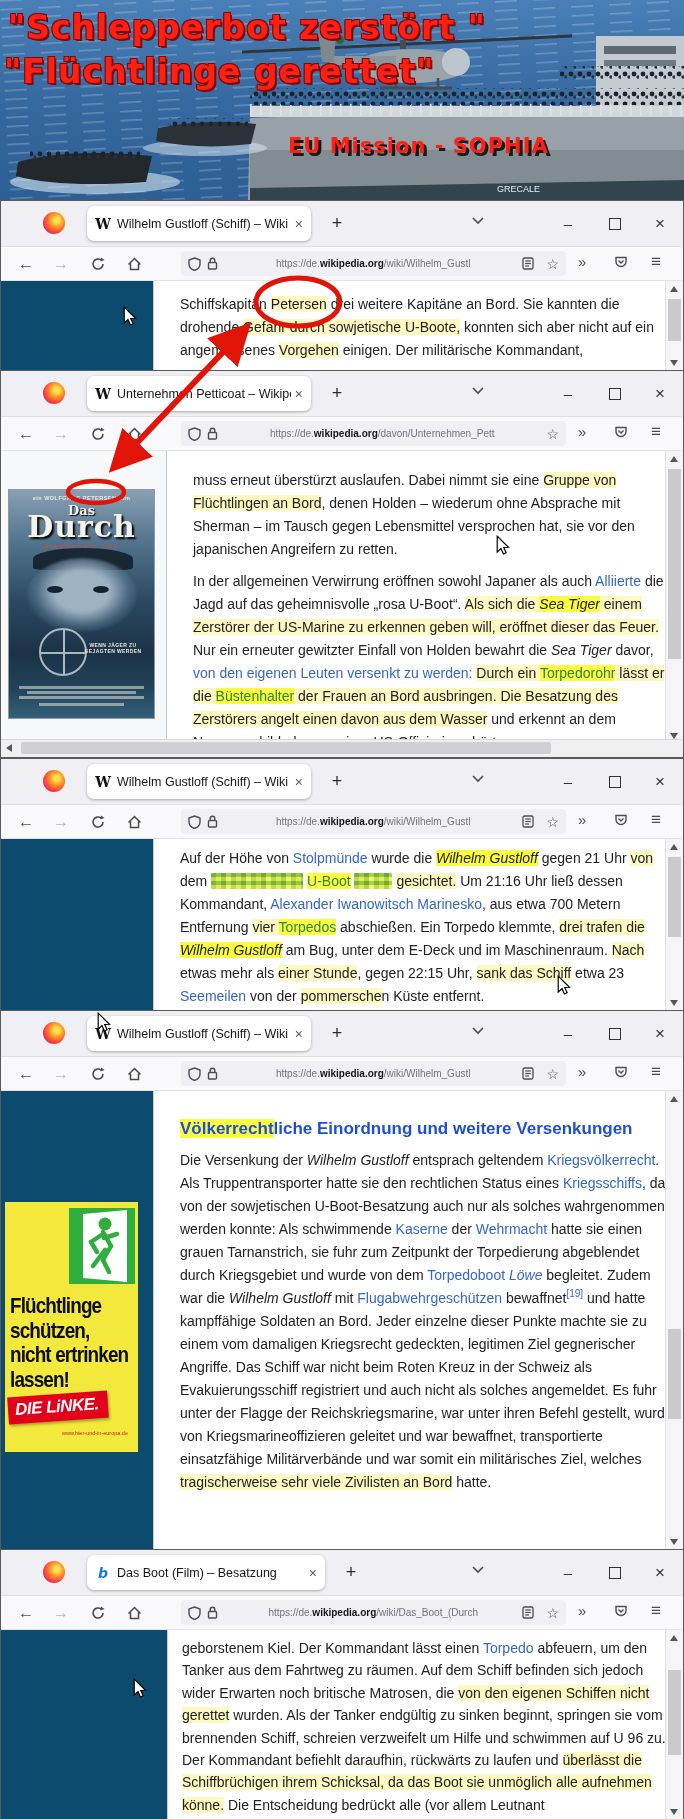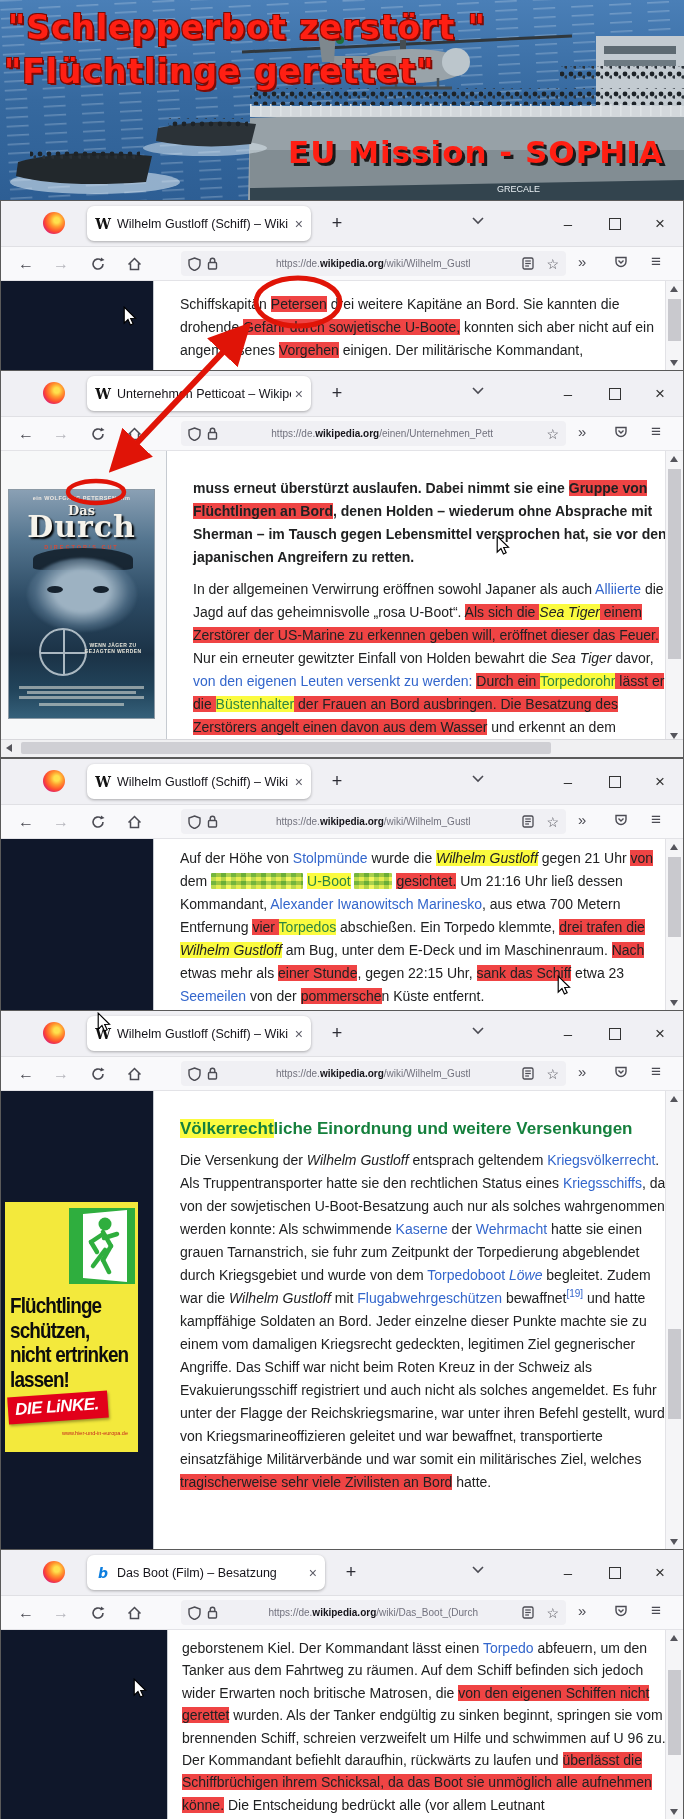--- a/index.html
+++ b/index.html
@@ -3,21 +3,21 @@
 <meta charset="utf-8">
 <style>
   html,body{margin:0;padding:0;}
   body{width:684px;height:1819px;position:relative;background:#ddd;font-family:"Liberation Sans",sans-serif;overflow:hidden;}
   
   .banner{position:absolute;left:0;top:0;width:684px;height:200px;overflow:hidden;}
   .cap{position:absolute;font-family:"DejaVu Sans",sans-serif;font-weight:bold;color:#ff1f13;
        text-shadow:2px 2px 0 #7e0b05,-1px -1px 0 #7e0b05,1px -1px 0 #7e0b05,-1px 1px 0 #7e0b05;letter-spacing:1px;}
   .cap1{left:8px;top:8px;font-size:33px;}
   .cap2{left:4px;top:52px;font-size:33px;}
-  .cap3{left:288px;top:134px;font-size:31px;text-shadow:3px 3px 0 #1a1a1a;text-align:right;}
+  .cap3{left:288px;top:134px;font-size:21px;text-shadow:3px 3px 0 #1a1a1a;text-align:right;}
   
   .win{position:absolute;left:0;width:684px;background:#fff;border:1px solid #5a5a5a;box-sizing:border-box;}
   .tabbar{position:relative;height:45px;background:#f0f0f4;border-bottom:1px solid #e0e0e4;}
   .fx{position:absolute;left:42px;top:11px;width:22px;height:22px;border-radius:50%;
       background:radial-gradient(circle at 62% 38%,#ffe14d 0 14%,#ff9a2e 34%,#ff4f2e 58%,#d5157f 82%,#741f8e 100%);}
   .tab{position:absolute;left:86px;top:5px;height:35px;width:224px;background:#fff;border-radius:7px;
        box-shadow:0 1px 3px rgba(0,0,0,.3);display:flex;align-items:center;padding:0 8px;box-sizing:border-box;}
   .tab5{width:238px;}
   .fav{width:16px;flex:none;text-align:center;font-size:14px;line-height:16px;}
   .wfav{font-family:"DejaVu Serif",serif;font-weight:bold;color:#111;}
@@ -39,47 +39,47 @@
             display:flex;align-items:center;padding:0 7px;box-sizing:border-box;}
   .uf-ic{flex:none;display:flex;align-items:center;margin-right:6px;color:#4b4b53;}
   .urltxt{flex:1;font-size:10px;white-space:nowrap;overflow:hidden;color:#72727e;text-align:center;}
   .urltxt b{color:#15141a;font-weight:bold;}
   .star{flex:none;color:#4b4b53;font-size:14px;margin-left:6px;}
   .ovf{position:absolute;left:577px;top:6px;font-size:15px;color:#4b4b53;letter-spacing:-2px;}
   .pocket{position:absolute;left:613px;top:8px;color:#4b4b53;}
   .ham{position:absolute;left:650px;top:5px;font-size:17px;color:#4b4b53;}
   
   .content{position:relative;display:flex;background:#fff;overflow:hidden;}
-  .leftcol{flex:none;width:152px;border-right:1px solid #c6cbd1;background:#0f172a;position:relative;}
+  .leftcol{flex:none;width:152px;border-right:1px solid #c6cbd1;background:#0c4a6e;position:relative;}
   .main{flex:1;position:relative;padding:0 6px 0 26px;overflow:hidden;}
   .wikitext{font-size:14px;line-height:23px;color:#202122;text-align:left;}
   .vscroll{position:absolute;right:0;top:0;bottom:0;width:17px;background:#f5f5f7;border-left:1px solid #e2e2e6;}
   .sb-up,.sb-dn{position:absolute;left:4px;width:0;height:0;border-left:4.5px solid transparent;border-right:4.5px solid transparent;}
   .sb-up{top:5px;border-bottom:6px solid #55555c;}
   .sb-dn{bottom:5px;border-top:6px solid #55555c;}
   .sb-th{position:absolute;left:2px;right:2px;background:#c9c9ce;}
   .hscroll{position:absolute;left:0;right:0;bottom:0;height:17px;background:#f0f0f2;border-top:1px solid #d8d8dc;}
   .hs-l{position:absolute;left:5px;top:4px;width:0;height:0;border-top:4.5px solid transparent;border-bottom:4.5px solid transparent;border-right:6px solid #55555c;}
   .hs-th{position:absolute;top:2px;height:12px;background:#cfcfd4;border-radius:2px;}
   
   .r-n{}
-  .r-h{background:#ef4444;text-align:right;}
+  .r-h{background:#fef9c3;text-align:right;}
   .r-l{color:#3366cc;}
   .r-lh{color:#2e8540;background:#fbfb3f;}
   .r-i{font-style:italic;}
   .r-ih{font-style:italic;background:#fbfb3f;}
   .r-li{color:#3366cc;font-style:italic;}
   .r-b{font-weight:bold;}
   .r-hb{font-weight:bold;background:#fbfb3f;}
   .r-g{color:#54595d;}
   .r-sup{color:#3366cc;font-size:10px;vertical-align:super;line-height:0;}
   .r-px{display:inline-block;height:16px;vertical-align:-3px;border-radius:1px;
         background:repeating-linear-gradient(0deg,rgba(255,255,80,.5) 0 4px,rgba(110,180,50,.5) 4px 8px),
                    repeating-linear-gradient(90deg,#7ab648 0 5px,#cdd94f 5px 10px,#68a83c 10px 15px,#e8ed6a 15px 20px);}
-  .h2wiki{font-size:17px;font-weight:bold;color:#15803d;margin:0;padding-top:26px;line-height:23px;}
+  .h2wiki{font-size:17px;font-weight:bold;color:#1d4ed8;margin:0;padding-top:26px;line-height:23px;}
   .editrow{font-size:13px;margin-top:8px;}
   
   .boot{position:absolute;left:8px;top:39px;width:145px;height:228px;overflow:hidden;
         background:linear-gradient(180deg,#8aa0b4 0%,#54758f 22%,#2c4a63 48%,#1b3246 72%,#22455c 88%,#35607a 100%);
         box-shadow:0 0 0 1px #8b99a5;}
   .boot-credit{position:absolute;left:0;top:5px;width:100%;text-align:center;color:#efe9e2;font-size:5.5px;letter-spacing:.5px;font-weight:bold;}
   .boot-das{position:absolute;left:0;top:13px;width:100%;text-align:center;color:#f2efe8;font-size:13px;font-weight:bold;font-family:"DejaVu Serif",serif;text-shadow:1px 1px 1px #000;}
   .boot-big{position:absolute;left:0;top:22px;width:100%;text-align:center;color:#f5f2ea;font-size:30px;line-height:30px;font-weight:bold;font-family:"DejaVu Serif",serif;letter-spacing:1px;text-shadow:2px 2px 2px #000;}
   .boot-cut{position:absolute;left:0;top:54px;width:100%;text-align:center;color:#d24b3a;font-size:5.5px;letter-spacing:2px;font-weight:bold;}
   .boot-face{position:absolute;left:18px;top:68px;width:110px;height:74px;border-radius:50%;
@@ -274,21 +274,21 @@
           <svg width="13" height="14" viewBox="0 0 13 14">
             <path d="M6.5,1 L12,3 V7 C12,10.5 9.5,12.5 6.5,13.5 C3.5,12.5 1,10.5 1,7 V3 Z" fill="none" stroke="#4b4b53" stroke-width="1.4"></path>
           </svg>
         </span>
       <span class="uf-ic">
           <svg width="11" height="13" viewBox="0 0 11 13">
             <rect x="1.5" y="5.5" width="8" height="6.5" rx="1" fill="none" stroke="#4b4b53" stroke-width="1.4"></rect>
             <path d="M3.2,5.5 V3.6 a2.3,2.3 0 0 1 4.6,0 V5.5" fill="none" stroke="#4b4b53" stroke-width="1.4"></path>
           </svg>
         </span>
-      <span class="urltxt"><span>https://de.</span><b>wikipedia.org</b><span>/einen/Unternehmen_Pett</span></span>
+      <span class="urltxt"><span>https://de.</span><b>wikipedia.org</b><span>/davon/Unternehmen_Pett</span></span>
       <span class="star">☆</span>
     </div>
     <span class="ovf">»</span>
     <span class="pocket"><svg width="14" height="14" viewBox="0 0 14 14">
           <path d="M2,2.5 h10 v4 a5,5 0 0 1 -10,0 Z" fill="none" stroke="#4b4b53" stroke-width="1.4"></path>
           <polyline points="4.5,5.5 7,8 9.5,5.5" fill="none" stroke="#4b4b53" stroke-width="1.4"></polyline>
         </svg></span>
     <span class="ham">≡</span>
   </div>
   <div class="content" style="height:293px;">
@@ -304,21 +304,21 @@
         <div class="boot-eye" style="left:84px;"></div>
         <div class="boot-scope"></div>
         <div class="boot-tag">WENN JÄGER ZU GEJAGTEN WERDEN</div>
         <div class="boot-cr" style="top:196px;"></div>
         <div class="boot-cr" style="top:201px;left:18px;width:109px;"></div>
         <div class="boot-cr" style="top:206px;"></div>
         <div class="boot-cr" style="top:213px;left:30px;width:85px;"></div>
       </div>
     </div>
     <div class="main">
-      <div class="wikitext" style="margin-top:26px;font-weight:bold;"><span class="r-n">muss erneut überstürzt auslaufen. Dabei nimmt sie eine </span><span class="r-h">Gruppe von Flüchtlingen an Bord</span><span class="r-n">, denen Holden – wiederum ohne Absprache mit Sherman – im Tausch gegen Lebensmittel versprochen hat, sie vor den japanischen Angreifern zu retten.</span></div>
+      <div class="wikitext" style="margin-top:18px;"><span class="r-n">muss erneut überstürzt auslaufen. Dabei nimmt sie eine </span><span class="r-h">Gruppe von Flüchtlingen an Bord</span><span class="r-n">, denen Holden – wiederum ohne Absprache mit Sherman – im Tausch gegen Lebensmittel versprochen hat, sie vor den japanischen Angreifern zu retten.</span></div>
       <div class="wikitext" style="margin-top:9px;"><span class="r-n">In der allgemeinen Verwirrung eröffnen sowohl Japaner als auch </span><span class="r-l">Alliierte</span><span class="r-n"> die Jagd auf das geheimnisvolle „rosa U-Boot“. </span><span class="r-h">Als sich die </span><span class="r-ih">Sea Tiger</span><span class="r-h"> einem Zerstörer der US-Marine zu erkennen geben will, eröffnet dieser das Feuer.</span><span class="r-n"> Nur ein erneuter gewitzter Einfall von Holden bewahrt die </span><span class="r-i">Sea Tiger</span><span class="r-n"> davor, </span><span class="r-l">von den eigenen Leuten versenkt zu werden:</span><span class="r-n"> </span><span class="r-h">Durch ein </span><span class="r-lh">Torpedorohr</span><span class="r-h"> lässt er die </span><span class="r-lh">Büstenhalter</span><span class="r-h"> der Frauen an Bord ausbringen. Die Besatzung des Zerstörers angelt einen davon aus dem Wasser</span><span class="r-n"> und erkennt an dem Namensschild, dass er einer US-Offizierin gehört.</span></div>
     </div>
     <div class="vscroll">
       <span class="sb-up"></span>
       <span class="sb-th" style="top:18px;height:190px;"></span>
       <span class="sb-dn"></span>
     </div>
   </div>
   <div class="hscroll">
     <span class="hs-l"></span>

